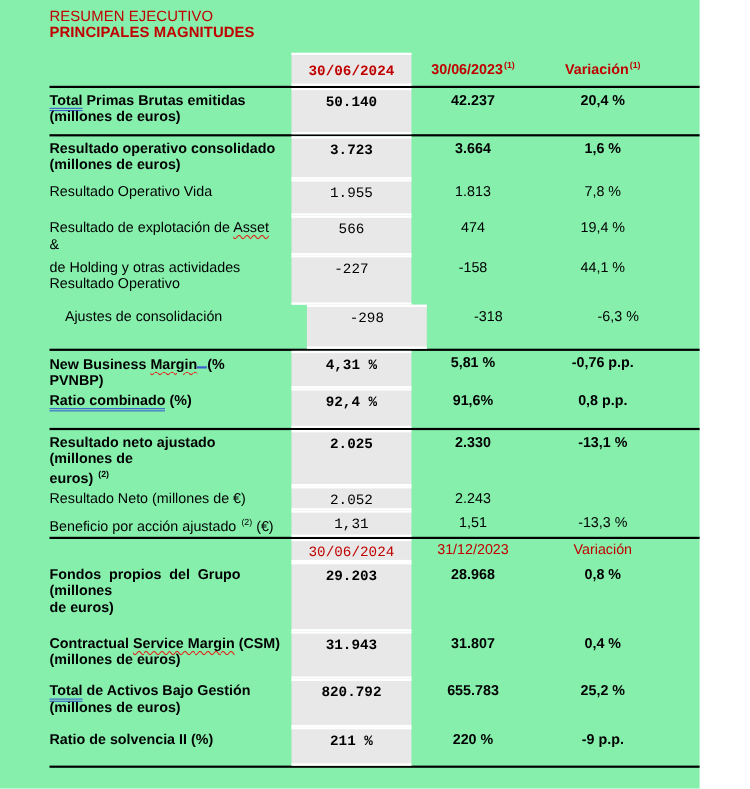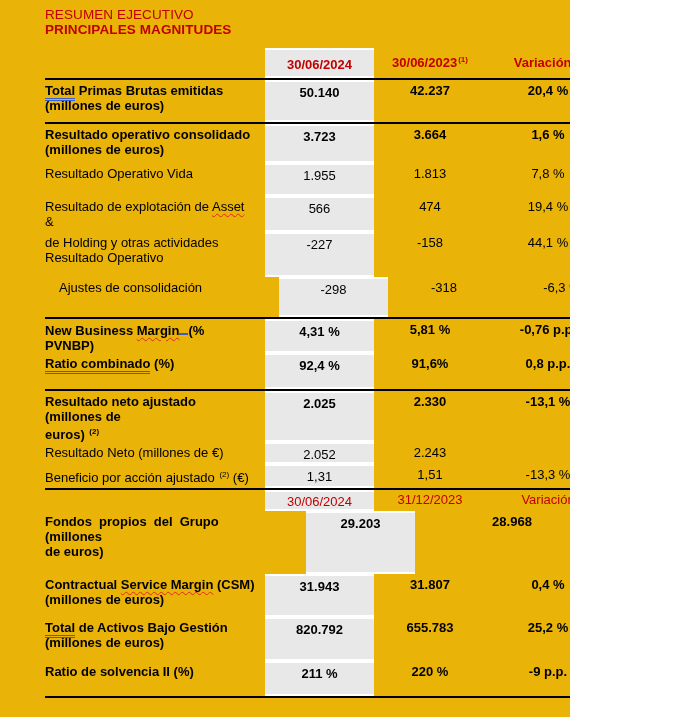--- a/index.html
+++ b/index.html
@@ -3,30 +3,30 @@
 <meta charset="utf-8">
 <style>
   :root{
     --red:#C00000;
     --gray:#E8E8E8;
     --blue:#3A5FCD;
     --wavy:#E02B20;
   }
   html,body{margin:0;padding:0;background:#fff;}
   body{font-family:"Liberation Sans", sans-serif;color:#000;}
-  .page{position:relative;width:570px;height:717px;background:#eab308;overflow:hidden;}
+  .page{position:relative;width:636px;height:717px;background:#86efac;overflow:hidden;}
   .doc-title{position:absolute;left:45px;top:7px;color:var(--red);font-size:13.5px;line-height:15px;letter-spacing:.1px;}
   .doc-title .t2{font-weight:bold;}
   .fin-table{position:absolute;left:45px;top:48px;width:618px;border-bottom:2px solid #000;font-size:13px;}
   .trow{display:grid;grid-template-columns:220px 109px 112px 124px;align-items:start;}
   .trow.rule{border-top:2px solid #000;}
   .trow.bold{font-weight:bold;}
   .cell{padding-top:3px;box-sizing:border-box;}
   .c0{padding-right:10px;line-height:15px;}
-  .c1{background:var(--gray);text-align:center;align-self:stretch;border-top:2px solid #fff;border-bottom:2px solid #fff;}
+  .c1{background:var(--gray);text-align:center;align-self:stretch;border-top:2px solid #fff;border-bottom:2px solid #fff;font-family:Liberation Mono, monospace;}
   .c2,.c3{text-align:center;}
   .trow.header .cell{color:var(--red);font-weight:bold;padding-top:7px;}
   .trow.header2 .cell{color:var(--red);font-weight:normal;padding-top:2px;}
   .trow.header .c0, .trow.header2 .c0{background:none;}
   .lline{line-height:15px;}
   .spread .lline:first-child{word-spacing:3.5px;}
   .m-wavy{text-decoration:underline;text-decoration-style:wavy;text-decoration-color:var(--wavy);text-decoration-thickness:1px;text-underline-offset:2px;}
   .m-double{border-bottom:3px double var(--blue);padding-bottom:0;}
   .m-bluemark{display:inline-block;width:9px;height:11px;border-bottom:2px solid var(--blue);}
   sup{font-size:8px;margin-left:1px;}
@@ -136,21 +136,21 @@
         <div class="cell c1"><span>1,31</span></div>
         <div class="cell c2"><span>1,51</span></div>
         <div class="cell c3"><span>-13,3 %</span></div>
       </div>
       <div class="trow header2 rule" style="min-height: 20px;">
         <div class="cell c0"></div>
         <div class="cell c1"><span>30/06/2024</span></div>
         <div class="cell c2"><span>31/12/2023</span></div>
         <div class="cell c3"><span>Variación</span></div>
       </div>
-      <div class="trow data bold" style="min-height: 63px; gap: 41px;">
+      <div class="trow data bold" style="min-height: 63px;">
         <div class="cell c0 spread">
           <div class="lline"><span>Fondos propios del Grupo (millones</span></div>
           <div class="lline"><span>de euros)</span></div>
         </div>
         <div class="cell c1"><span>29.203</span></div>
         <div class="cell c2"><span>28.968</span></div>
         <div class="cell c3"><span>0,8 %</span></div>
       </div>
       <div class="trow data bold" style="min-height: 43px;">
         <div class="cell c0">

